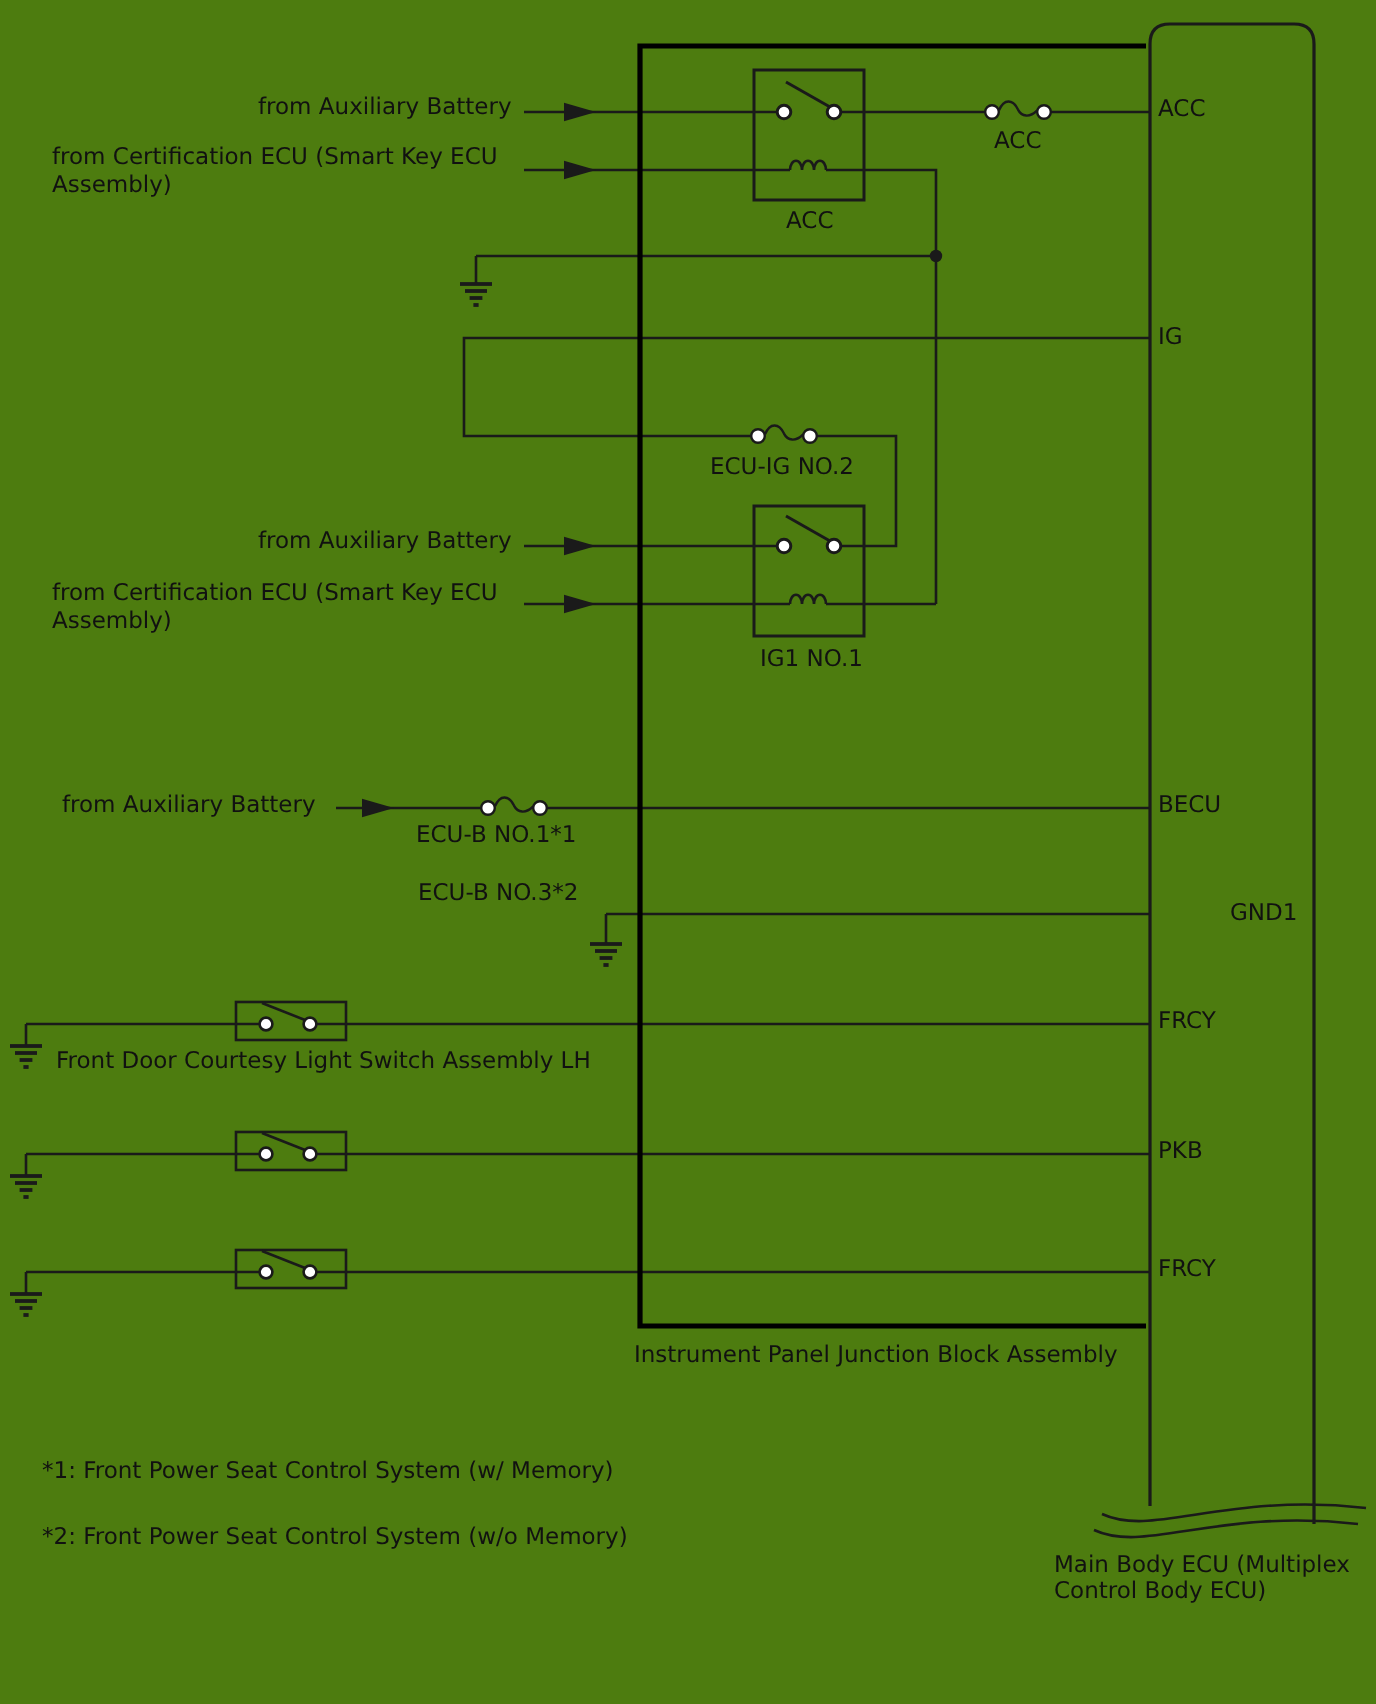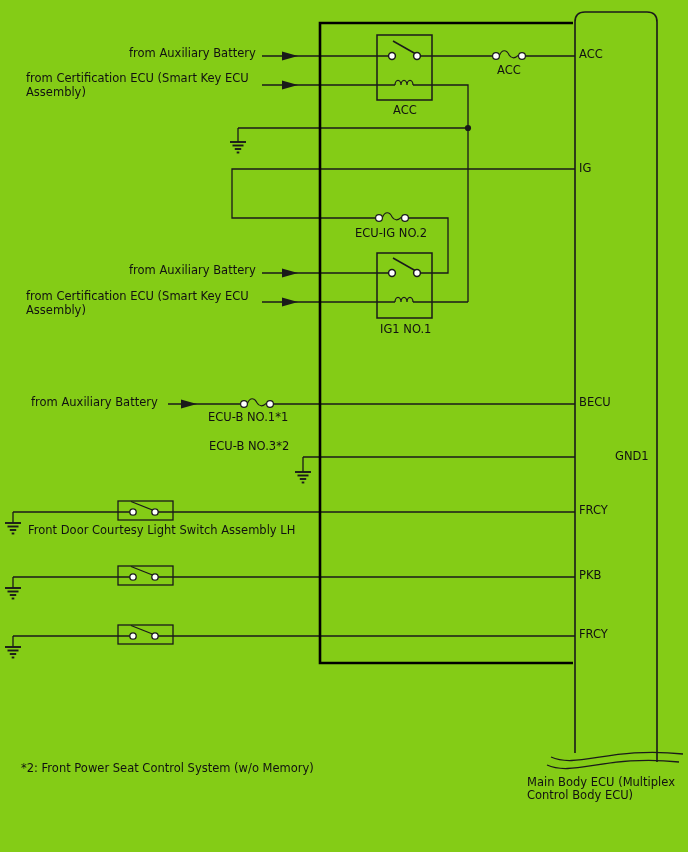--- a/index.html
+++ b/index.html
@@ -1,17 +1,17 @@
 <!DOCTYPE html>
 <html><head>
 <meta charset="utf-8">
 <style>
   html,body{margin:0;padding:0;background:#ffffff;}
   .stage{
-    position:relative;width:688px;height:852px;background:#84cc16;
+    position:relative;width:688px;height:852px;background:#4d7c0f;
     font-family:"DejaVu Sans","Liberation Sans",sans-serif;
     overflow:hidden;
   }
   .stage svg{position:absolute;left:0;top:0;}
   .lbl{
     position:absolute;
     font-size:11.5px;line-height:14px;color:#111;
     white-space:nowrap;
   }
   .lbl span{display:block;}
@@ -130,28 +130,30 @@
   </div>
   <div class="lbl" style="left:31px;top:395px;">from Auxiliary Battery</div>
 
   <div class="lbl" style="left:393px;top:103px;">ACC</div>
   <div class="lbl" style="left:497px;top:63px;">ACC</div>
   <div class="lbl" style="left:355px;top:226px;">ECU-IG NO.2</div>
   <div class="lbl" style="left:380px;top:322px;">IG1 NO.1</div>
   <div class="lbl" style="left:208px;top:410px;">ECU-B NO.1*1</div>
   <div class="lbl" style="left:209px;top:439px;">ECU-B NO.3*2</div>
   <div class="lbl" style="left:28px;top:523px;">Front Door Courtesy Light Switch Assembly LH</div>
+  <div class="lbl" style="left:317px;top:670px;">Instrument Panel Junction Block Assembly</div>
   <div class="lbl" style="left:527px;top:776px;line-height:13px;">
     <span>Main Body ECU (Multiplex</span>
     <span>Control Body ECU)</span>
   </div>
 
   <div class="lbl" style="left:579px;top:47px;">ACC</div>
   <div class="lbl" style="left:579px;top:161px;">IG</div>
   <div class="lbl" style="left:579px;top:395px;">BECU</div>
   <div class="lbl" style="left:579px;top:449px;margin-left:36px;">GND1</div>
   <div class="lbl" style="left:579px;top:503px;">FRCY</div>
   <div class="lbl" style="left:579px;top:568px;text-align:center;">PKB</div>
   <div class="lbl" style="left:579px;top:627px;">FRCY</div>
 
+  <div class="lbl" style="left:21px;top:728px;">*1: Front Power Seat Control System (w/ Memory)</div>
   <div class="lbl" style="left:21px;top:761px;">*2: Front Power Seat Control System (w/o Memory)</div>
 
 </div>
 
 </body></html>

